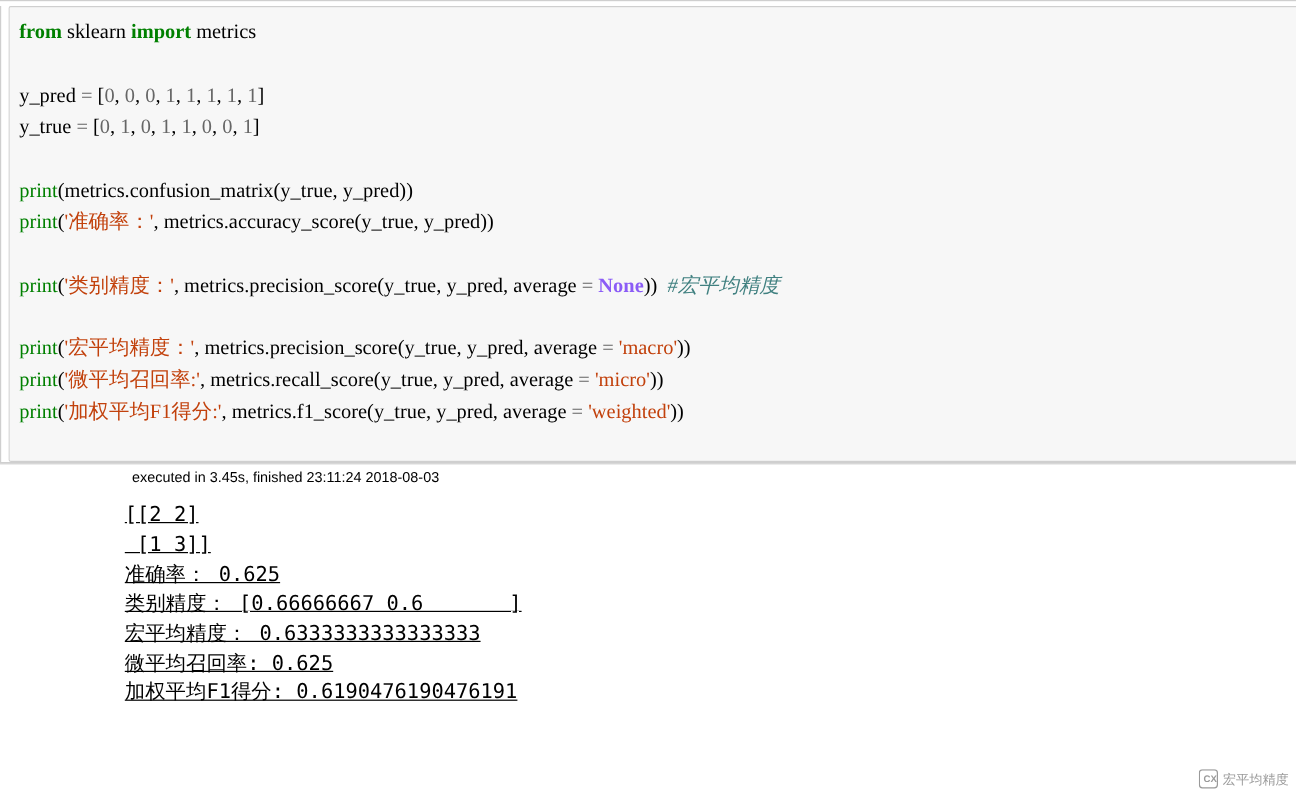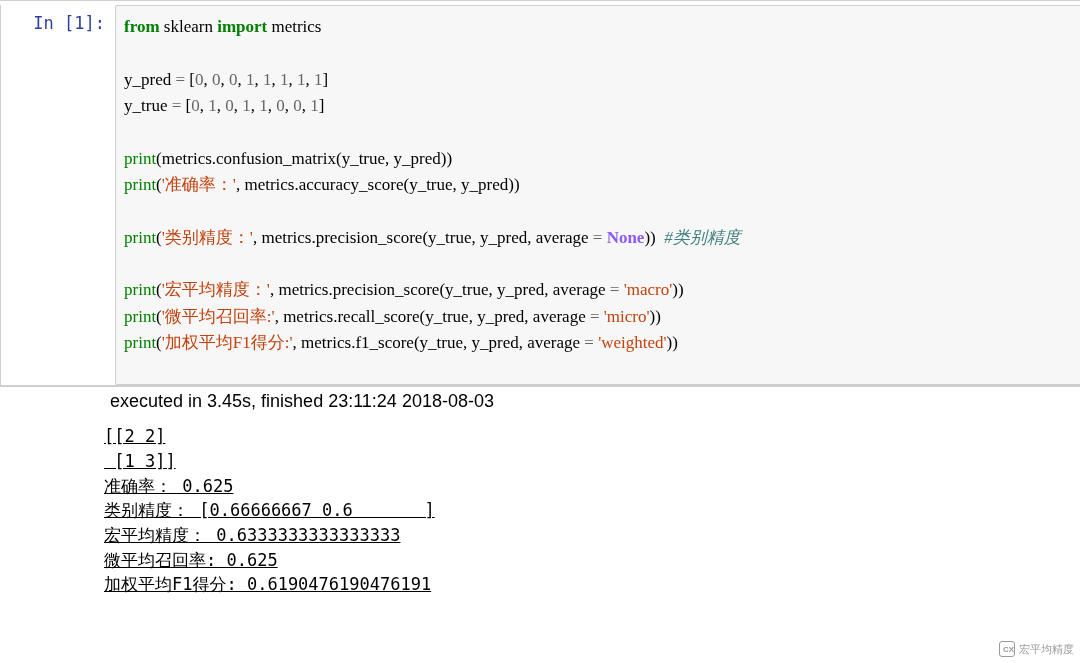--- a/index.html
+++ b/index.html
@@ -54,21 +54,21 @@
   .op { color: #666666; }
   .id-none { color: #8b5cf6; font-weight: bold; }
   .comment { color: #408080; font-style: italic; }
   .plain {}
 
   .exec-bar {
     display: flex;
     border-top: 1px solid #cfcfcf;
     padding: 4px 0 4px 110px;
     font-family: Arial, sans-serif;
-    font-size: 18px;
+    font-size: 12px;
     color: #000;
   }
   .exec-bar .label {
     font-family: Arial, sans-serif;
   }
 
   .output-area {
     display: flex;
     align-items: flex-start;
     padding-top: 8px;
@@ -103,34 +103,29 @@
     border-radius: 3px;
     display: inline-flex;
     align-items: center; justify-content: flex-end;
   }
 </style>
 </head>
 <body>
 
 <div class="cell">
   <div class="cell-left-border"></div>
-  <div class="prompt">
-    <span class="in">In</span>
-    <span> </span>
-    <span class="num">[1]:</span>
-  </div>
   <div class="code-area" id="code-area"><span class="kw-green">from</span><span class="plain"> sklearn </span><span class="kw-green">import</span><span class="plain"> metrics
 
 </span><span class="plain">y_pred </span><span class="op">=</span><span class="plain"> [</span><span class="op">0</span><span class="plain">, </span><span class="op">0</span><span class="plain">, </span><span class="op">0</span><span class="plain">, </span><span class="op">1</span><span class="plain">, </span><span class="op">1</span><span class="plain">, </span><span class="op">1</span><span class="plain">, </span><span class="op">1</span><span class="plain">, </span><span class="op">1</span><span class="plain">]
 </span><span class="plain">y_true </span><span class="op">=</span><span class="plain"> [</span><span class="op">0</span><span class="plain">, </span><span class="op">1</span><span class="plain">, </span><span class="op">0</span><span class="plain">, </span><span class="op">1</span><span class="plain">, </span><span class="op">1</span><span class="plain">, </span><span class="op">0</span><span class="plain">, </span><span class="op">0</span><span class="plain">, </span><span class="op">1</span><span class="plain">]
 
 </span><span class="builtin">print</span><span class="plain">(metrics.confusion_matrix(y_true, y_pred))
 </span><span class="builtin">print</span><span class="plain">(</span><span class="str">'准确率：'</span><span class="plain">, metrics.accuracy_score(y_true, y_pred))
 
-</span><span class="builtin">print</span><span class="plain">(</span><span class="str">'类别精度：'</span><span class="plain">, metrics.precision_score(y_true, y_pred, average </span><span class="op">=</span><span class="plain"> </span><span class="id-none">None</span><span class="plain">))  </span><span class="comment">#类别精度</span><span class="plain">
+</span><span class="builtin">print</span><span class="plain">(</span><span class="str">'类别精度：'</span><span class="plain">, metrics.precision_score(y_true, y_pred, average </span><span class="op">=</span><span class="plain"> </span><span class="id-none">None</span><span class="plain">))  </span><span class="comment">#宏平均精度</span><span class="plain">
 
 </span><span class="builtin">print</span><span class="plain">(</span><span class="str">'宏平均精度：'</span><span class="plain">, metrics.precision_score(y_true, y_pred, average </span><span class="op">=</span><span class="plain"> </span><span class="str">'macro'</span><span class="plain">))
 </span><span class="builtin">print</span><span class="plain">(</span><span class="str">'微平均召回率:'</span><span class="plain">, metrics.recall_score(y_true, y_pred, average </span><span class="op">=</span><span class="plain"> </span><span class="str">'micro'</span><span class="plain">))
 </span><span class="builtin">print</span><span class="plain">(</span><span class="str">'加权平均F1得分:'</span><span class="plain">, metrics.f1_score(y_true, y_pred, average </span><span class="op">=</span><span class="plain"> </span><span class="str">'weighted'</span><span class="plain">))</span></div>
 </div>
 
 <div class="exec-bar">
   <span class="label">executed in 3.45s, finished 23:11:24 2018-08-03</span>
 </div>
 

